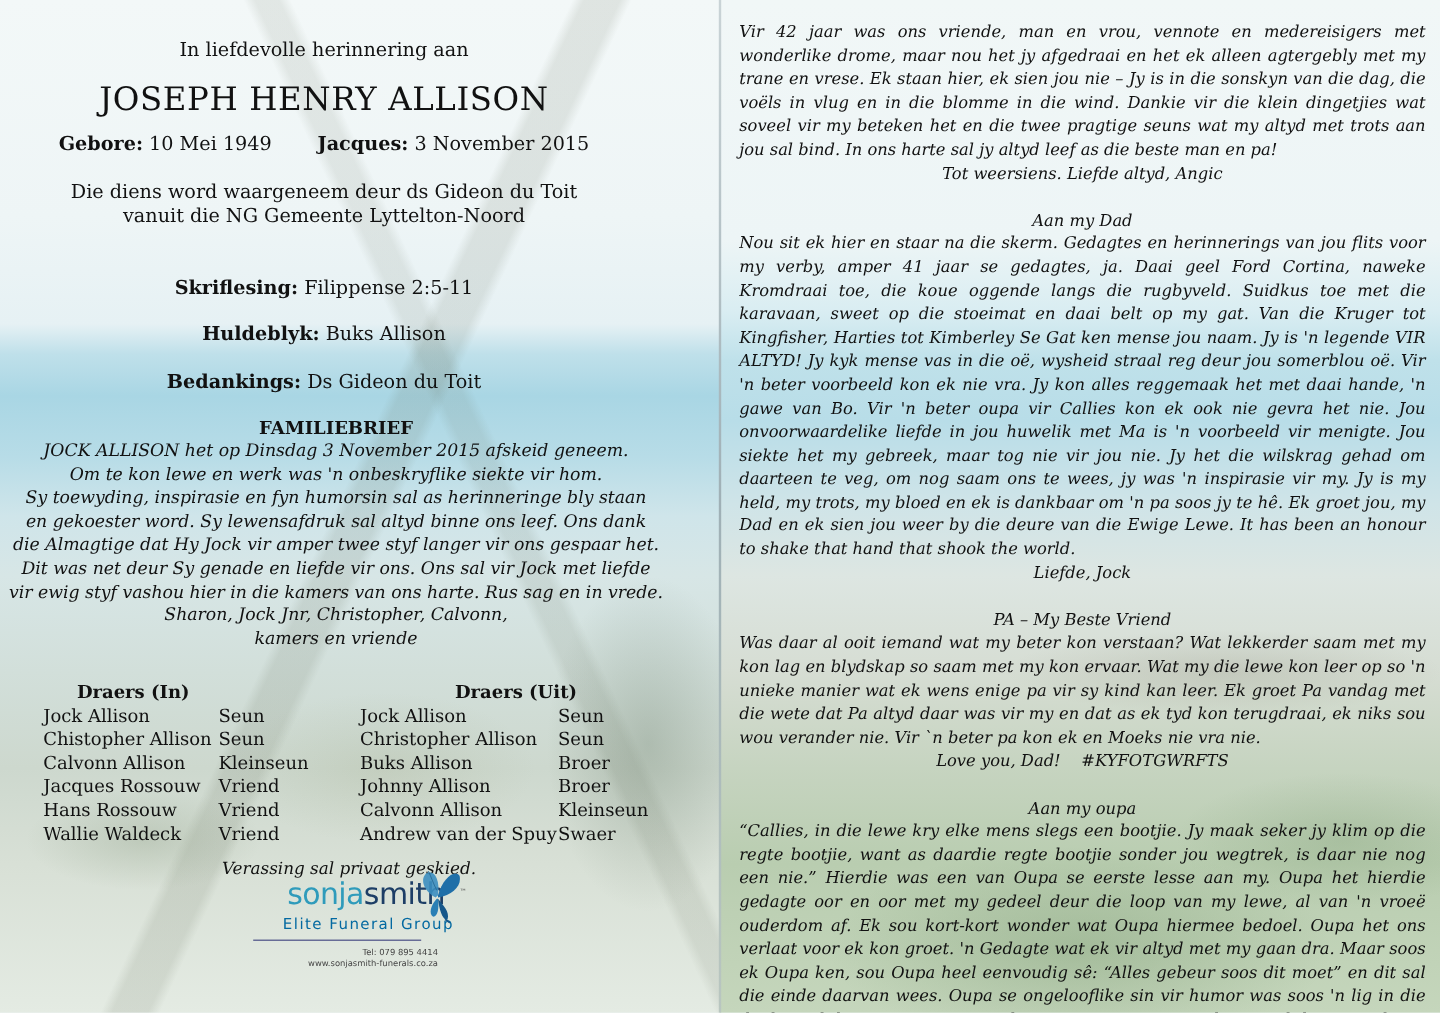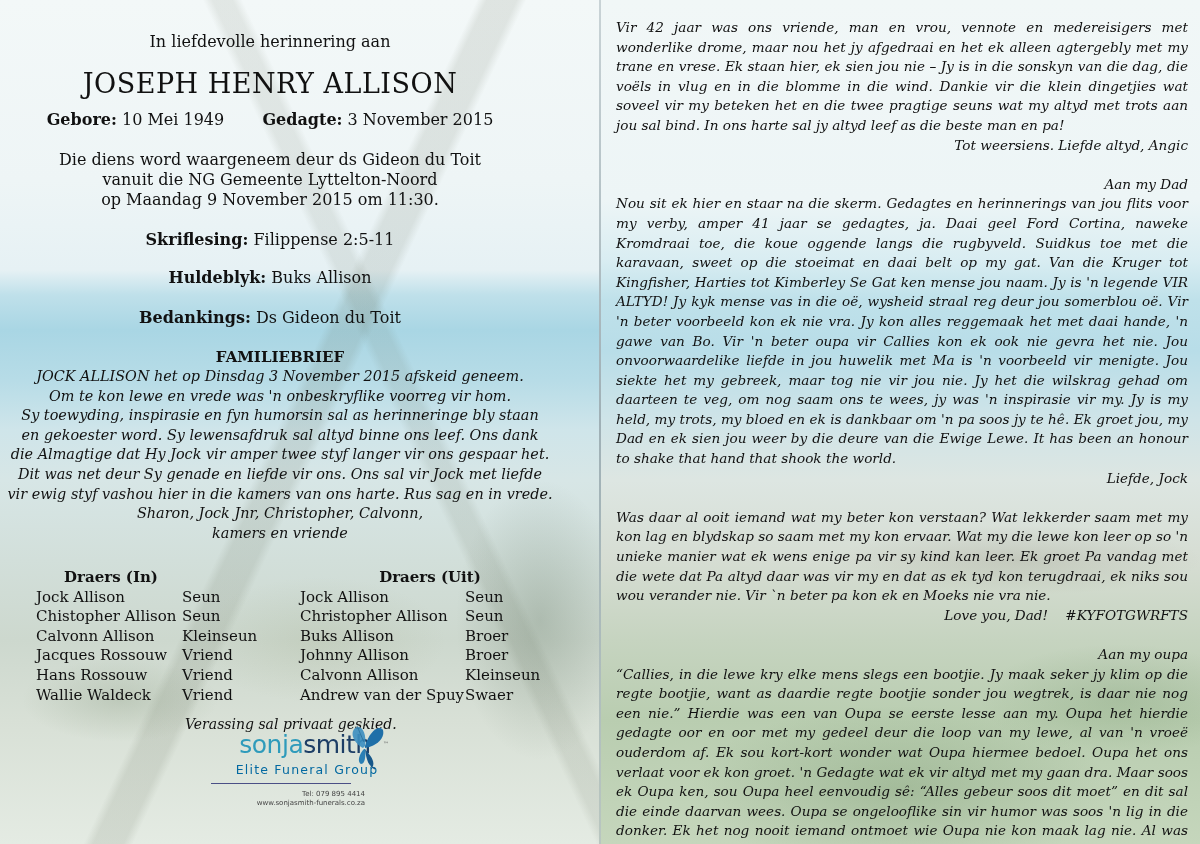--- a/index.html
+++ b/index.html
@@ -111,65 +111,64 @@
     }
 
     
     .right-content {
       position: absolute; top: 18px; left: 616px; width: 572px;
       font-style: italic; font-size: 13.6px; line-height: 19.6px;
       text-align: justify;
     }
     .tribute { margin-bottom: 19.6px; }
     .tribute p { margin: 0; }
-    .sig { text-align: right; }
+    .sig { text-align: center; }
   </style>
 </head>
 <body>
 
 <div class="spread">
 
   <div class="page left">
     <div class="bg"></div>
     <div class="left-content">
 
       <div class="intro">In liefdevolle herinnering aan</div>
       <div class="name">JOSEPH HENRY ALLISON</div>
 
       <div class="dates">
         <b>Gebore:</b>
         <span>10 Mei 1949</span>
         <span class="gap"></span>
-        <b>Gedagte:</b>
+        <b>Jacques:</b>
         <span>3 November 2015</span>
       </div>
 
       <div class="service">
         <div>Die diens word waargeneem deur ds Gideon du Toit</div>
         <div>vanuit die NG Gemeente Lyttelton-Noord</div>
-        <div>op Maandag 9 November 2015 om 11:30.</div>
       </div>
 
       <div class="info-line" style="top:230px">
         <b>Skriflesing:</b>
         <span>Filippense 2:5-11</span>
       </div>
       <div class="info-line" style="top:268px">
         <b>Huldeblyk:</b>
         <span>Buks Allison</span>
       </div>
       <div class="info-line" style="top:308px">
         <b>Bedankings:</b>
         <span>Ds Gideon du Toit</span>
       </div>
 
       <div class="family-title">FAMILIEBRIEF</div>
       <div class="family-letter">
         <div>JOCK ALLISON het op Dinsdag 3 November 2015 afskeid geneem.</div>
-        <div>Om te kon lewe en vrede was 'n onbeskryflike voorreg vir hom.</div>
+        <div>Om te kon lewe en werk was 'n onbeskryflike siekte vir hom.</div>
         <div>Sy toewyding, inspirasie en fyn humorsin sal as herinneringe bly staan</div>
         <div>en gekoester word. Sy lewensafdruk sal altyd binne ons leef. Ons dank</div>
         <div>die Almagtige dat Hy Jock vir amper twee styf langer vir ons gespaar het.</div>
         <div>Dit was net deur Sy genade en liefde vir ons. Ons sal vir Jock met liefde</div>
         <div>vir ewig styf vashou hier in die kamers van ons harte. Rus sag en in vrede.</div>
         <div>Sharon, Jock Jnr, Christopher, Calvonn,</div>
         <div>kamers en vriende</div>
       </div>
 
       <div class="bearers in">
@@ -265,20 +264,21 @@
   <div class="tribute">
     <p>Vir 42 jaar was ons vriende, man en vrou, vennote en medereisigers met wonderlike drome, maar nou het jy afgedraai en het ek alleen agtergebly met my trane en vrese. Ek staan hier, ek sien jou nie – Jy is in die sonskyn van die dag, die voëls in vlug en in die blomme in die wind. Dankie vir die klein dingetjies wat soveel vir my beteken het en die twee pragtige seuns wat my altyd met trots aan jou sal bind. In ons harte sal jy altyd leef as die beste man en pa!</p>
     <p class="sig">Tot weersiens. Liefde altyd, Angic</p>
   </div>
   <div class="tribute">
     <p class="sig">Aan my Dad</p>
     <p>Nou sit ek hier en staar na die skerm. Gedagtes en herinnerings van jou flits voor my verby, amper 41 jaar se gedagtes, ja. Daai geel Ford Cortina, naweke Kromdraai toe, die koue oggende langs die rugbyveld. Suidkus toe met die karavaan, sweet op die stoeimat en daai belt op my gat. Van die Kruger tot Kingfisher, Harties tot Kimberley Se Gat ken mense jou naam. Jy is 'n legende VIR ALTYD! Jy kyk mense vas in die oë, wysheid straal reg deur jou somerblou oë. Vir 'n beter voorbeeld kon ek nie vra. Jy kon alles reggemaak het met daai hande, 'n gawe van Bo. Vir 'n beter oupa vir Callies kon ek ook nie gevra het nie. Jou onvoorwaardelike liefde in jou huwelik met Ma is 'n voorbeeld vir menigte. Jou siekte het my gebreek, maar tog nie vir jou nie. Jy het die wilskrag gehad om daarteen te veg, om nog saam ons te wees, jy was 'n inspirasie vir my. Jy is my held, my trots, my bloed en ek is dankbaar om 'n pa soos jy te hê. Ek groet jou, my Dad en ek sien jou weer by die deure van die Ewige Lewe. It has been an honour to shake that hand that shook the world.</p>
     <p class="sig">Liefde, Jock</p>
   </div>
   <div class="tribute">
+    <p class="sig">PA – My Beste Vriend</p>
     <p>Was daar al ooit iemand wat my beter kon verstaan? Wat lekkerder saam met my kon lag en blydskap so saam met my kon ervaar. Wat my die lewe kon leer op so 'n unieke manier wat ek wens enige pa vir sy kind kan leer. Ek groet Pa vandag met die wete dat Pa altyd daar was vir my en dat as ek tyd kon terugdraai, ek niks sou wou verander nie. Vir `n beter pa kon ek en Moeks nie vra nie.</p>
     <p class="sig" style="white-space:pre">Love you, Dad!    #KYFOTGWRFTS</p>
   </div>
   <div class="tribute">
     <p class="sig">Aan my oupa</p>
     <p>“Callies, in die lewe kry elke mens slegs een bootjie. Jy maak seker jy klim op die regte bootjie, want as daardie regte bootjie sonder jou wegtrek, is daar nie nog een nie.” Hierdie was een van Oupa se eerste lesse aan my. Oupa het hierdie gedagte oor en oor met my gedeel deur die loop van my lewe, al van 'n vroeë ouderdom af. Ek sou kort-kort wonder wat Oupa hiermee bedoel. Oupa het ons verlaat voor ek kon groet. 'n Gedagte wat ek vir altyd met my gaan dra. Maar soos ek Oupa ken, sou Oupa heel eenvoudig sê: “Alles gebeur soos dit moet” en dit sal die einde daarvan wees. Oupa se ongelooflike sin vir humor was soos 'n lig in die donker. Ek het nog nooit iemand ontmoet wie Oupa nie kon maak lag nie. Al was Oupa reeds in sy “goue jare”, kon Oupa 'n jong man nog 'n ding of twee leer van klets en jonk wees. Oupa was 'n ongelooflike man, daar is werklik net een soos Oupa. Oupa is my bootjie ...</p>
 
   </div>
 </div>
 

